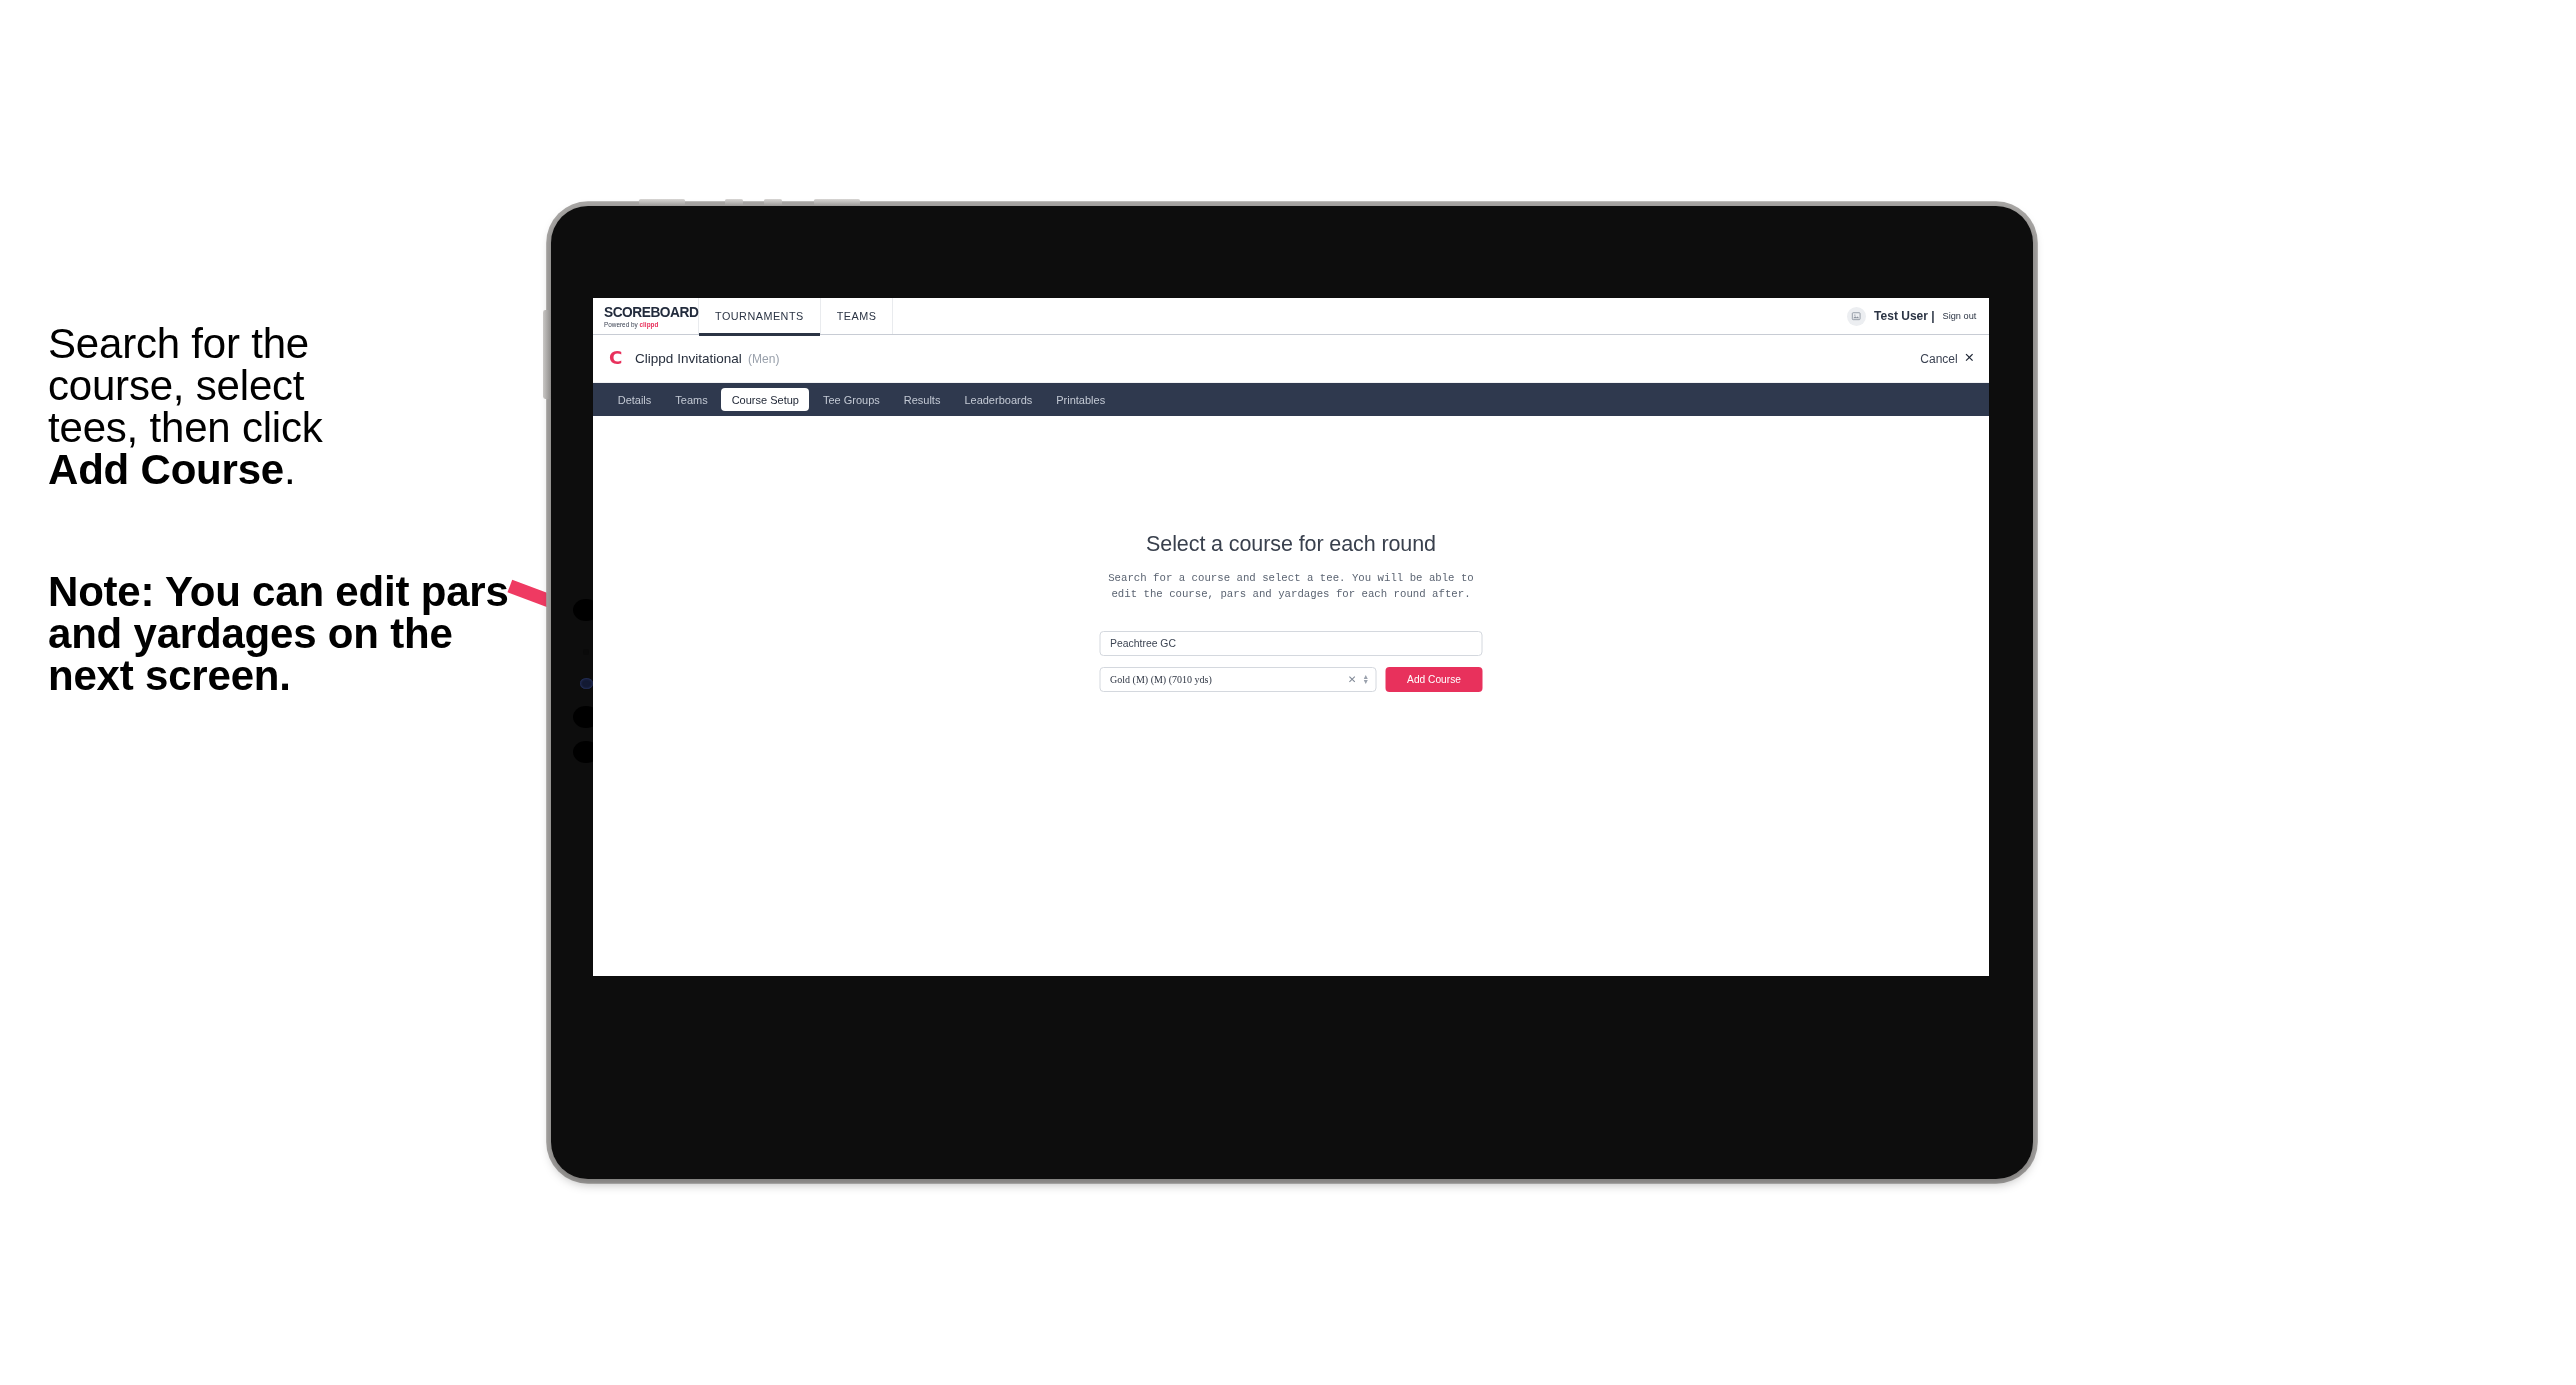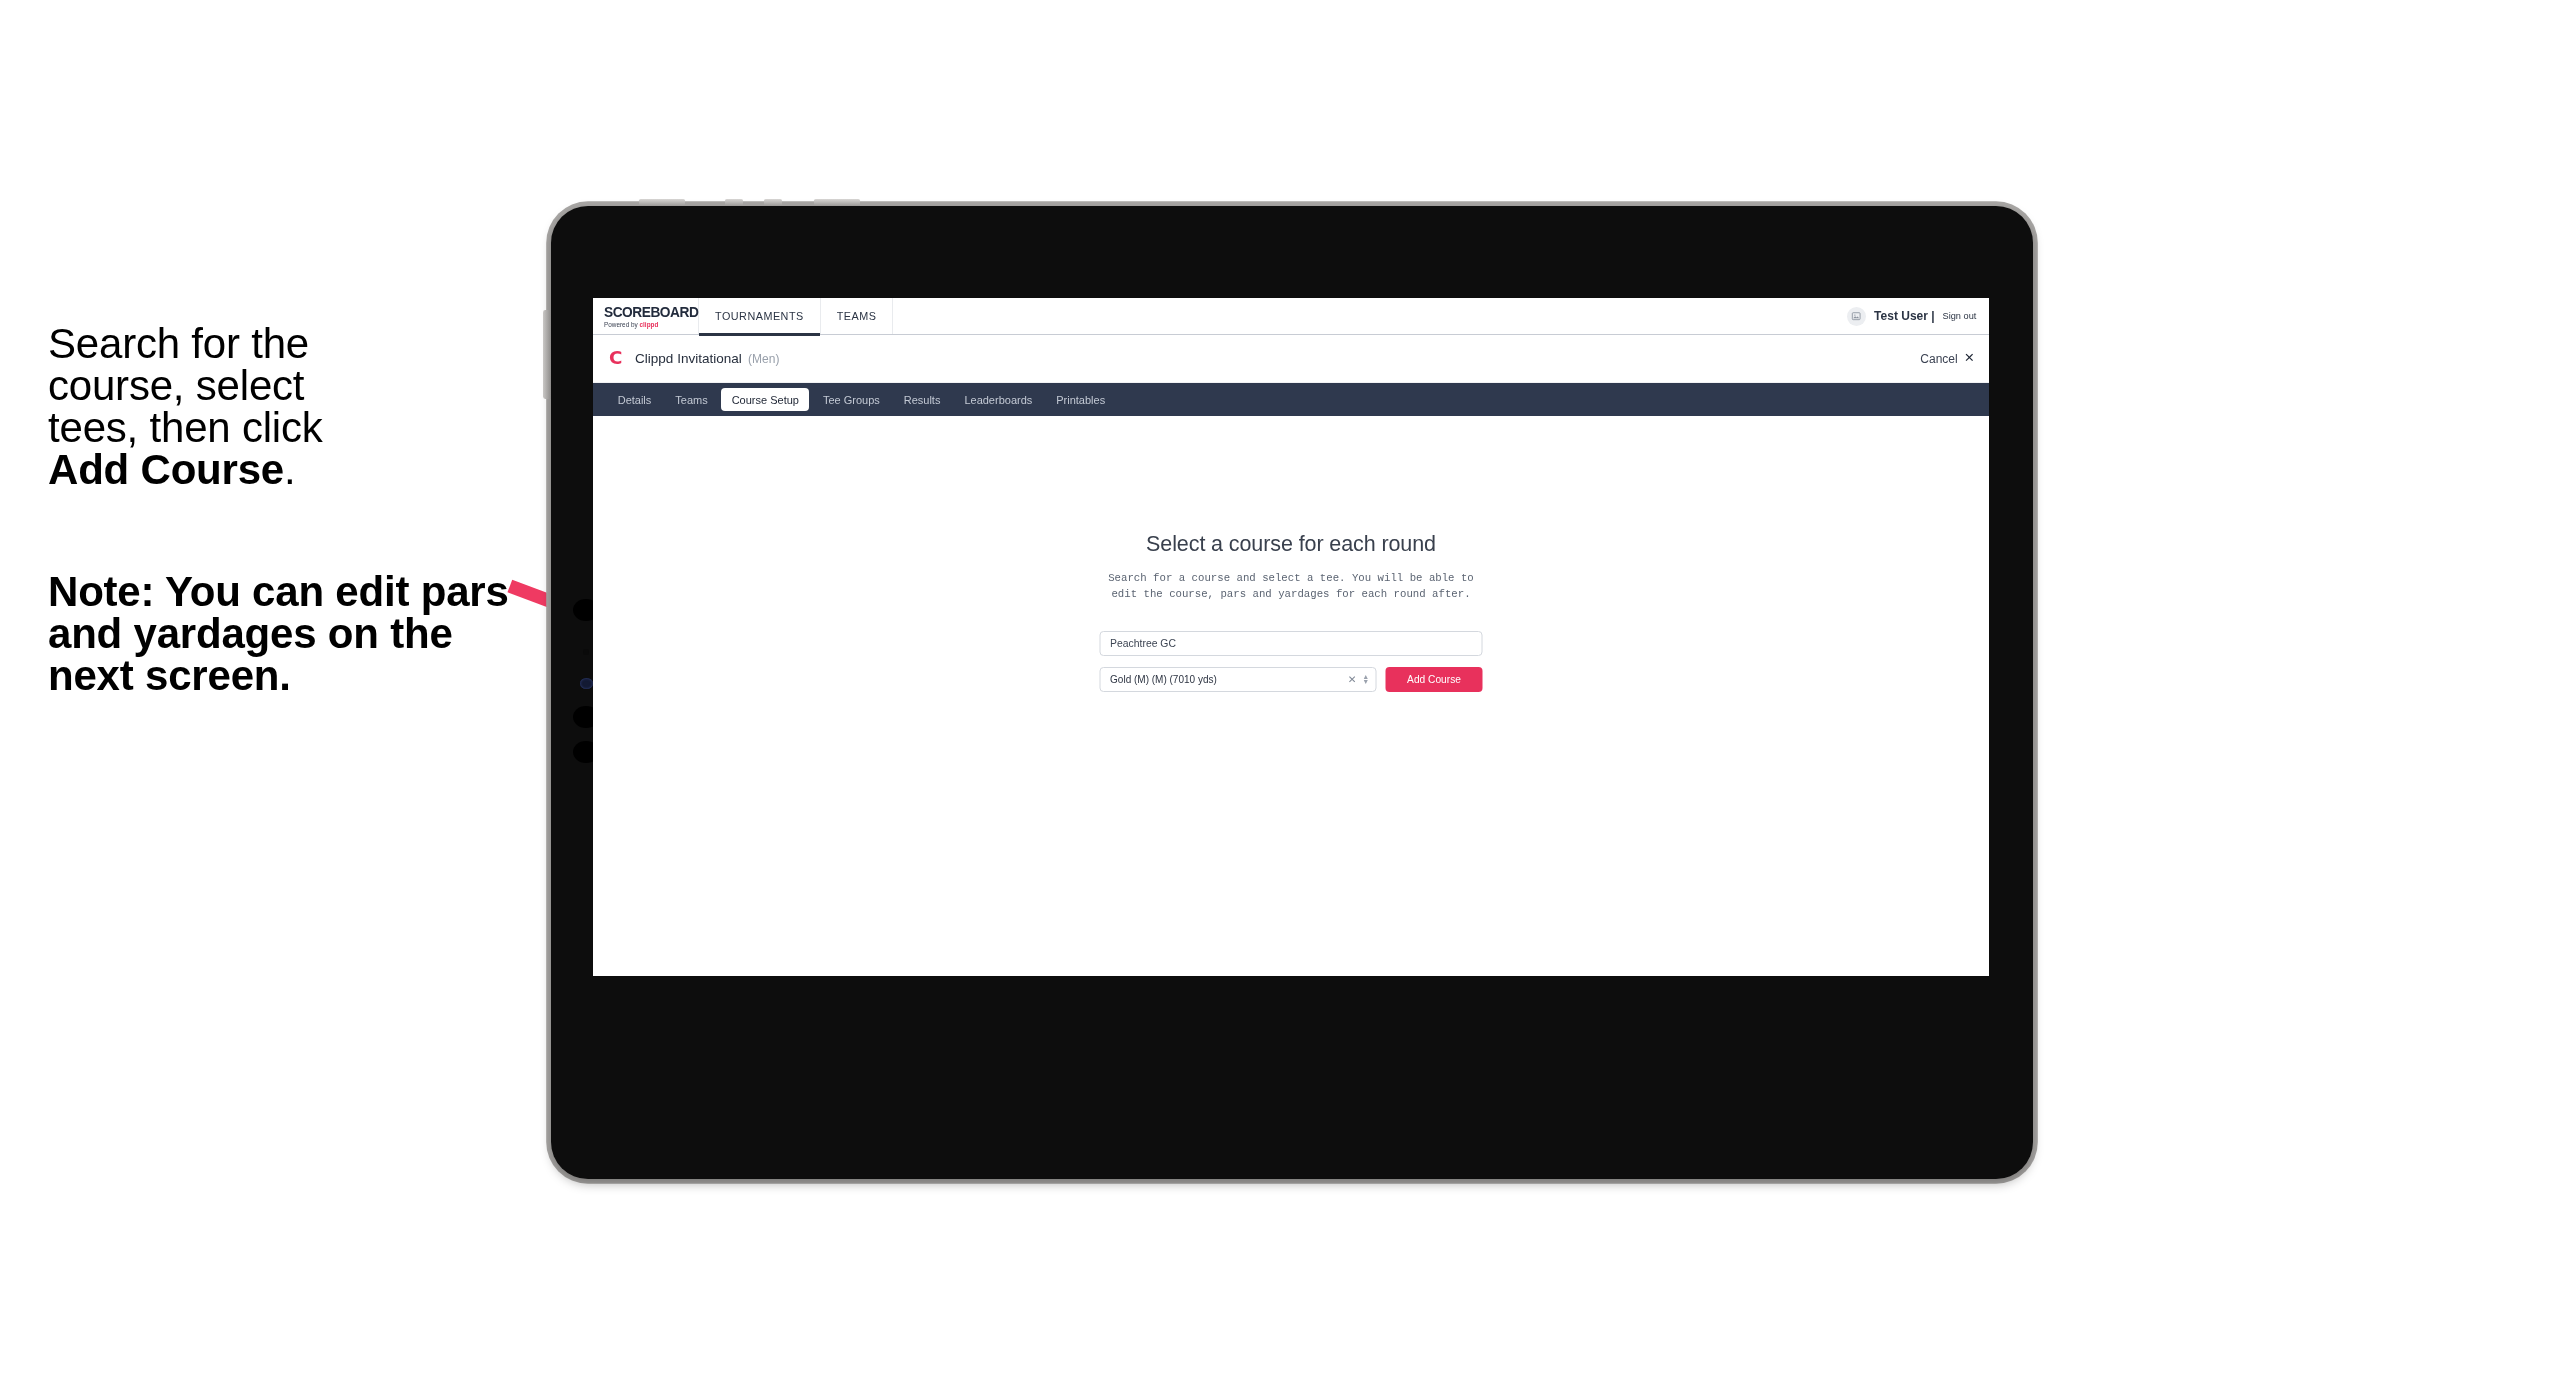--- a/index.html
+++ b/index.html
@@ -304,20 +304,21 @@
   #tee-select {
     flex: 1;
     height: 25.5px;
     border: 0.8px solid #d4d8de;
     border-radius: 4px;
     background: #ffffff;
     display: flex;
     align-items: center;
     padding: 0 8px 0 9.6px;
     cursor: pointer;
+    font-family: Liberation Serif, serif;
   }
   #tee-value {
     flex: 1;
     text-align: left;
     font-size: 10px;
     color: #2d3442;
   }
   #tee-clear {
     font-size: 10.4px;
     color: #828a97;

